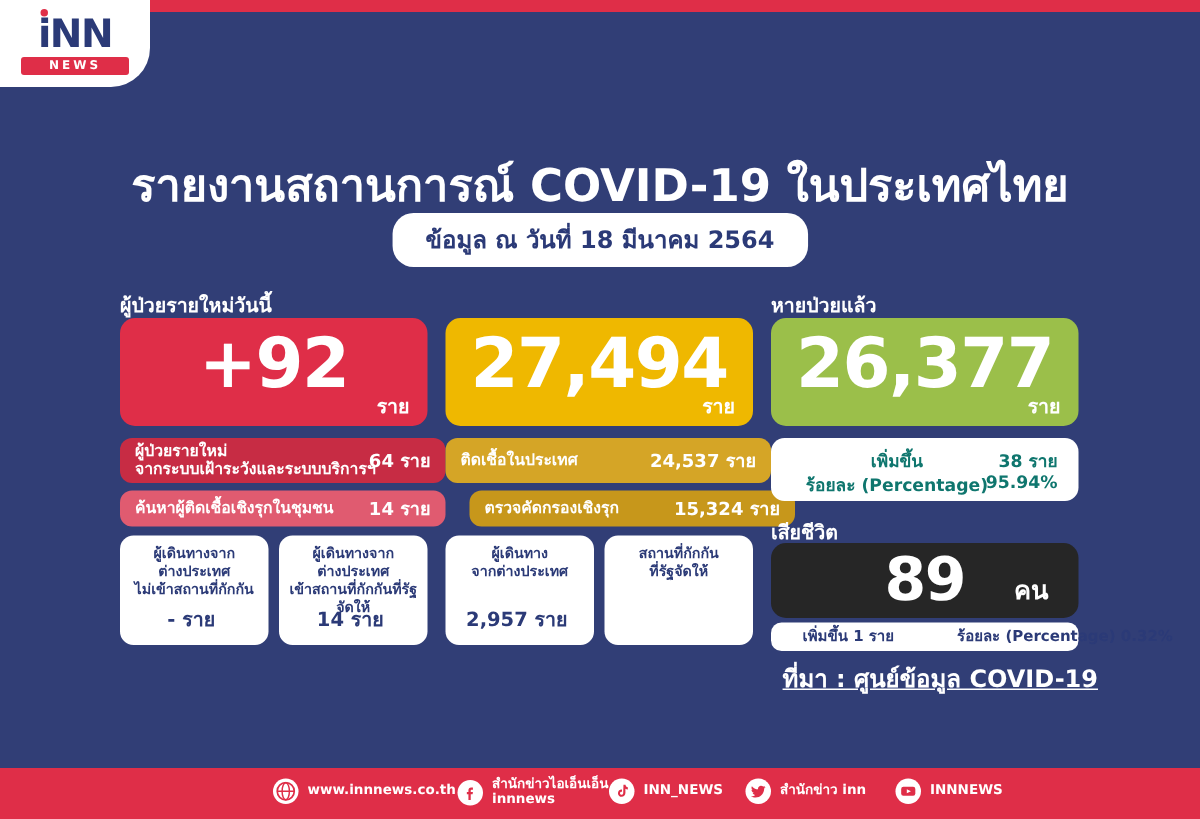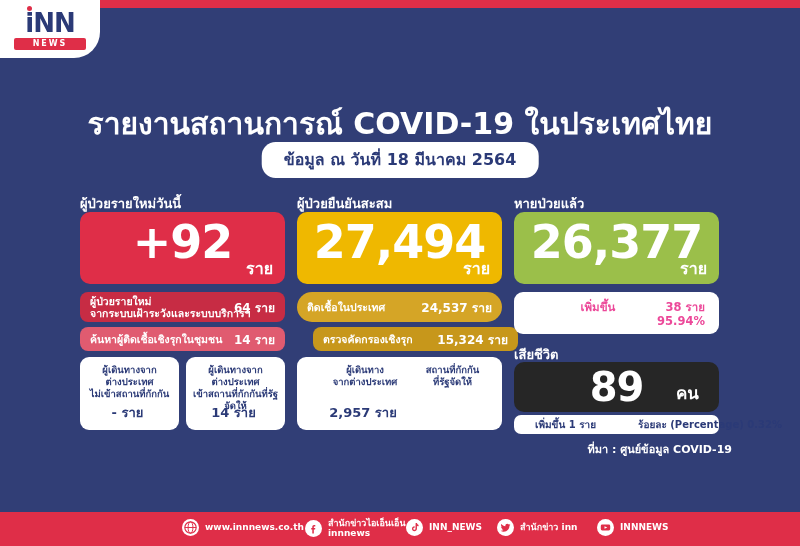--- a/index.html
+++ b/index.html
@@ -126,34 +126,35 @@
     text-align: center;
     font-size: 46px;
     font-weight: bold;
     letter-spacing: -1px;
     line-height: 58px;
   }
   .bignum .nunit {
     position: absolute;
     right: 12px;
     bottom: 3px;
-    font-size: 16px;
+    font-size: 13px;
     font-weight: bold;
   }
 
   .box-red    { background: #DF2E48; }
   .box-yellow { background: #EFB800; }
   .box-green  { background: #9BBF4A; }
   .box-black  { background: #262626; }
 
   
   .statrow {
     position: absolute;
     border-radius: 8px;
     color: #ffffff;
+    padding-left: 12px;
   }
   .statrow .lbl {
     position: absolute;
     left: 10px;
     top: 50%;
     transform: translateY(-50%);
     font-size: 10.5px;
     font-weight: bold;
     line-height: 12px;
     text-align: left;
@@ -194,21 +195,21 @@
     bottom: 7px;
     font-size: 13px;
     font-weight: bold;
   }
 
   
   .rcard {
     position: absolute;
     background: #ffffff;
     border-radius: 9px;
-    color: #ec4899;
+    color: #0f766e;
     text-decoration: underline;
   }
   .rcard .rline {
     position: absolute;
     left: 0; right: 0;
     height: 16px;
   }
   .rcard .rl-lbl {
     position: absolute;
     left: 14px;
@@ -237,23 +238,24 @@
     white-space: nowrap;
   }
   .dpill .dsp { display: inline-block; padding: 0 21px; }
 
   
   .source {
     position: absolute;
     right: 68px;
     top: 440px;
     color: #ffffff;
-    font-size: 11px;
-    font-weight: bold;
-    white-space: nowrap;
+    font-size: 16px;
+    font-weight: bold;
+    white-space: nowrap;
+    text-decoration: underline;
   }
 
   
   .footer-bar {
     position: absolute;
     left: 0;
     bottom: 0;
     width: 800px;
     height: 34px;
     background: #DF2E48;
@@ -329,38 +331,37 @@
 ไม่เข้าสถานที่กักกัน</div>
     <div class="wval">- ราย</div>
   </div>
   <div class="wcard" style="left:186px; top:357px; width:99px; height:73px;">
     <div class="wlbl" style="white-space:pre-line;">ผู้เดินทางจาก
 ต่างประเทศ
 เข้าสถานที่กักกันที่รัฐจัดให้</div>
     <div class="wval">14 ราย</div>
   </div>
 
-  <div class="col-head" style="left:297px; top:193px;">ผู้ป่วยยืนยันสะสม</div>
 
   <div class="bignum box-yellow" style="left:297px; top:212px; width:205px; height:72px;">
     <div class="nval">27,494</div>
     <div class="nunit">ราย</div>
   </div>
 
-  <div class="statrow row-yel1" style="left:297px; top:292px; width:205px; height:30px;border-radius:15px;">
+  <div class="statrow row-yel1" style="left:297px; top:292px; width:205px; height:30px;">
     <div class="lbl">ติดเชื้อในประเทศ</div>
     <div class="val">24,537 ราย</div>
   </div>
 
   <div class="statrow row-yel2" style="left:297px; top:327px; width:205px; height:24px;margin-left:16px;">
     <div class="lbl">ตรวจคัดกรองเชิงรุก</div>
     <div class="val">15,324 ราย</div>
   </div>
 
-  <div class="wcard" style="left:297px; top:357px; width:99px; height:73px;padding-left:37px;">
+  <div class="wcard" style="left:297px; top:357px; width:99px; height:73px;">
     <div class="wlbl" style="white-space:pre-line;">ผู้เดินทาง
 จากต่างประเทศ</div>
     <div class="wval">2,957 ราย</div>
   </div>
   <div class="wcard" style="left:403px; top:357px; width:99px; height:73px;">
     <div class="wlbl" style="white-space:pre-line;">สถานที่กักกัน
 ที่รัฐจัดให้</div>
   </div>
 
   <div class="col-head" style="left:514px; top:193px;">หายป่วยแล้ว</div>
@@ -369,20 +370,21 @@
     <div class="nval">26,377</div>
     <div class="nunit">ราย</div>
   </div>
 
   <div class="rcard" style="left:514px; top:292px; width:205px; height:42px;">
     <div class="rline" style="top:6px;">
       <span class="rl-lbl">เพิ่มขึ้น</span>
       <span class="rl-val">38 ราย</span>
     </div>
     <div class="rline" style="top:22px;">
+      <span class="rl-lbl">ร้อยละ (Percentage)</span>
       <span class="rl-val">95.94%</span>
     </div>
   </div>
 
   <div class="col-head" style="left:514px; top:344px;">เสียชีวิต</div>
 
   <div class="bignum box-black" style="left:514px; top:362px; width:205px; height:50px;">
     <div class="nval" style="font-size:40px; line-height:48px;">89</div>
     <div class="nunit" style="bottom:6px; right:20px; font-size:17px;">คน</div>
   </div>

